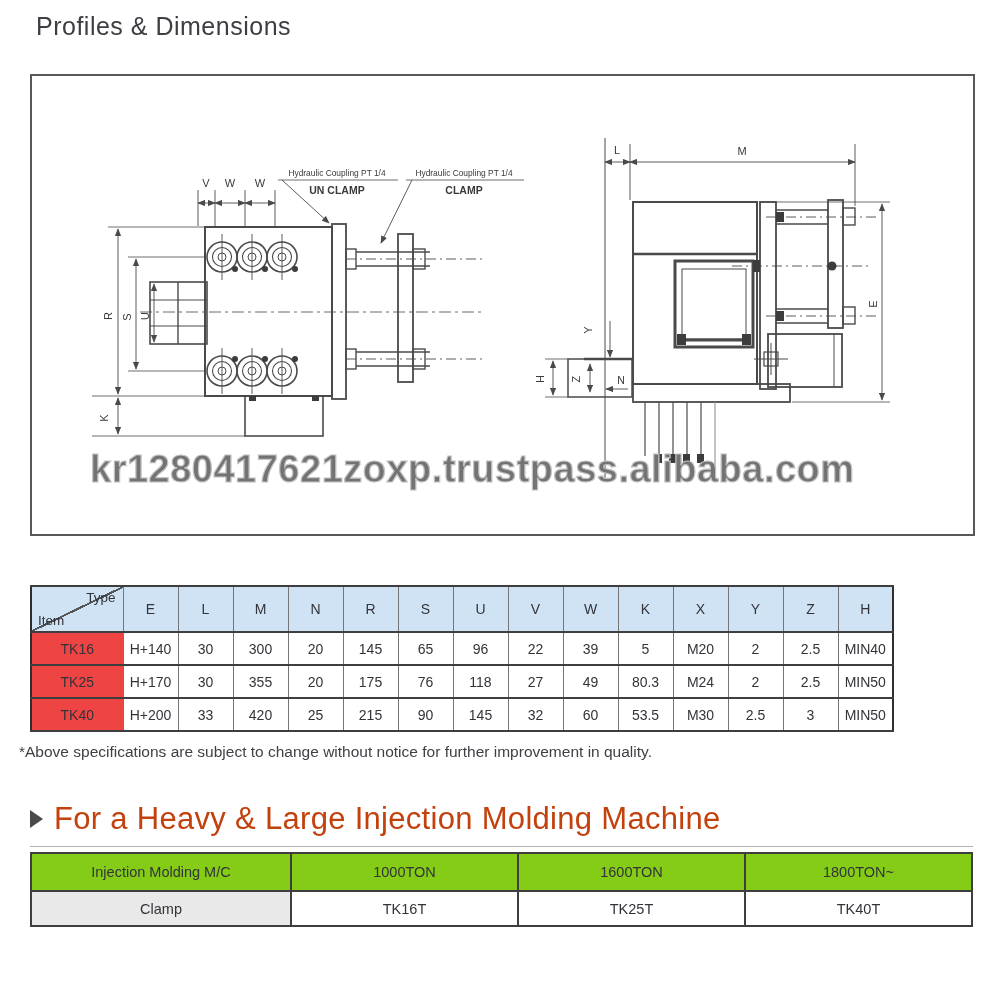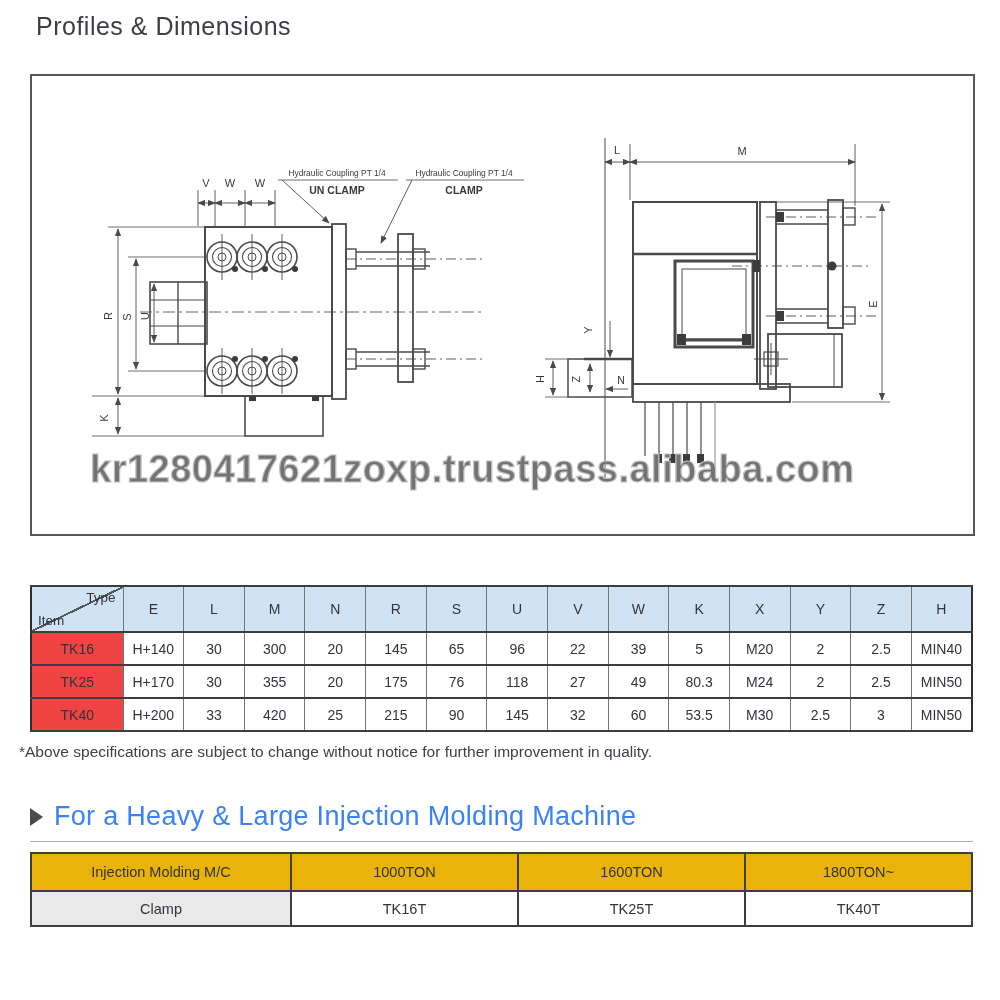--- a/index.html
+++ b/index.html
@@ -13,47 +13,47 @@
                border:2px solid #585858;background:#fff;}
   .drawing-box svg{position:absolute;left:0;top:0;}
   .watermark{position:absolute;left:58px;top:372px;width:870px;white-space:nowrap;
              font-size:38px;font-weight:bold;letter-spacing:.5px;
              color:#737373;-webkit-text-stroke:1.2px #c3c3c3;pointer-events:none;}
 
   table{border-collapse:collapse;table-layout:fixed;background:#fff;}
   td,th{padding:0;text-align:center;vertical-align:middle;font-weight:normal;
         overflow:hidden;white-space:nowrap;}
 
-  .dim-table{position:absolute;left:30px;top:585px;width:943px;font-size:14px;padding-left:40px;}
+  .dim-table{position:absolute;left:30px;top:585px;width:864px;font-size:14px;padding-left:40px;}
   .dim-table td,.dim-table th{border-left:1px solid #757575;border-right:1px solid #757575;
         border-top:2px solid #3e3e3e;border-bottom:2px solid #3e3e3e;}
   .dim-table{border:2px solid #2e2e2e;}
   .dim-table thead tr{height:46px;background:#cfe3f4;}
   .dim-table tbody tr{height:33px;}
   .dim-table tbody td:first-child{background:#ef4444;}
 
   .diag{position:relative;background:
      linear-gradient(to bottom right,#cfe3f4 calc(50% - 1px),#555 calc(50% - 1px),
                      #555 calc(50% + 1px),#cfe3f4 calc(50% + 1px));}
   .diag .t{position:absolute;top:3px;right:7px;font-size:13.5px;}
   .diag .b{position:absolute;bottom:3px;left:6px;font-size:13.5px;}
 
   .footnote{position:absolute;left:19px;top:743px;font-size:15.5px;color:#3f3f46;}
 
   .section-heading{position:absolute;left:30px;top:801px;width:943px;
         display:flex;align-items:center;gap:11px;border-bottom:1px solid #b0b0b0;
         padding-bottom:9px;}
   .section-heading .arrow{width:0;height:0;border-left:13px solid #4a4a4a;
         border-top:9px solid transparent;border-bottom:9px solid transparent;}
-  .section-heading .txt{font-size:27px;color:#3b82f6;font-weight:500;letter-spacing:.3px;}
+  .section-heading .txt{font-size:31px;color:#c2410c;font-weight:500;letter-spacing:.3px;}
 
   .machine-table{position:absolute;left:30px;top:852px;width:943px;font-size:14.5px;}
   .machine-table{border:2px solid #2e2e2e;}
   .machine-table td,.machine-table th{border:2px solid #3e3e3e;}
-  .machine-table thead tr{height:38px;background:#eab308;}
+  .machine-table thead tr{height:38px;background:#84cc16;}
   .machine-table tbody tr{height:35px;}
   .machine-table tbody td:first-child{background:#e9e9e9;}
 
   svg text{font-family:"Liberation Sans",sans-serif;fill:#3a3a3a;stroke:none;}
 </style>
 </head>
 <body>
 
 <div class="page">
 

